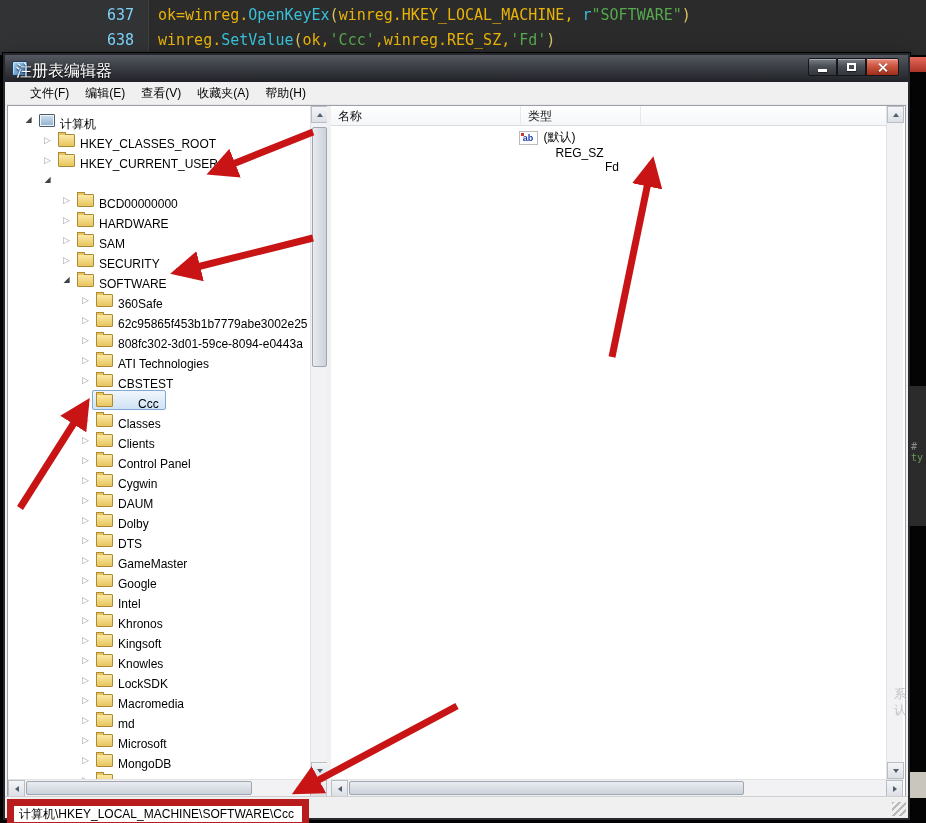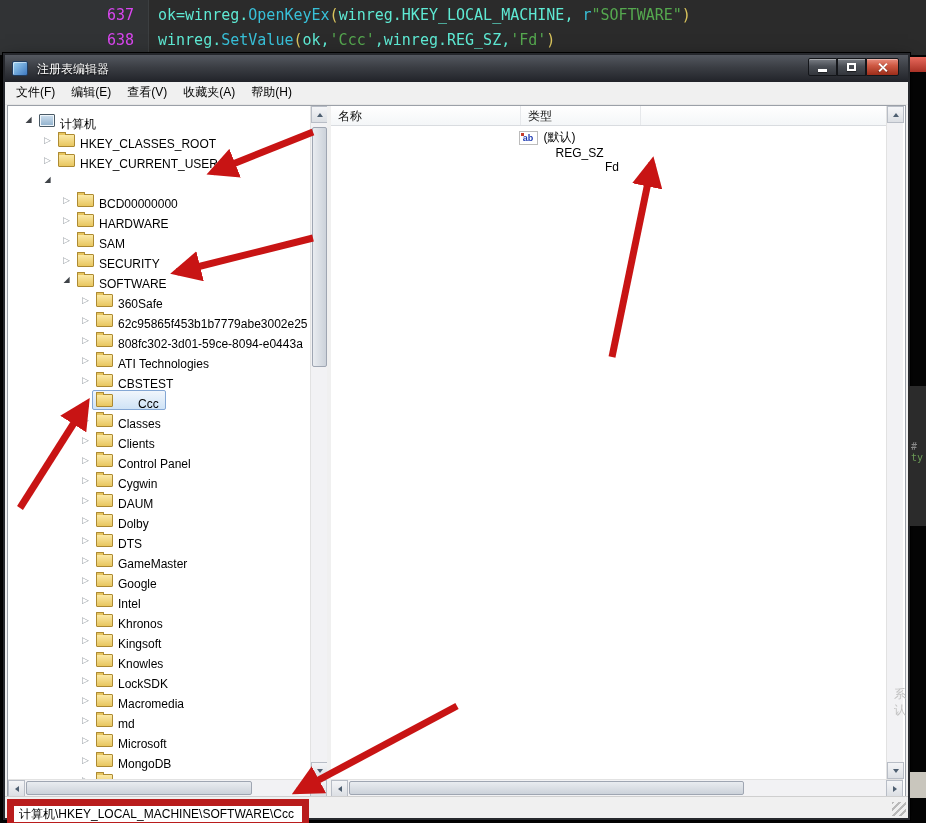--- a/index.html
+++ b/index.html
@@ -4,45 +4,45 @@
 <style>
   html,body{margin:0;padding:0;}
   body{width:926px;height:823px;overflow:hidden;background:#050505;font-family:"Liberation Sans","DejaVu Sans",sans-serif;}
   .stage{position:relative;width:926px;height:823px;}
 
   
   .code-strip{position:absolute;left:0;top:0;width:926px;height:55px;background:#2b2b2b;font-family:"DejaVu Sans Mono",monospace;font-size:15px;overflow:hidden;}
   .code-strip::before{content:"";position:absolute;left:0;top:0;width:148px;height:55px;background:#313335;border-right:1px solid #3c3f41;}
   .code-lines{position:relative;padding-top:3px;}
   .code-line{display:flex;height:25px;line-height:25px;}
-  .ln{width:134px;padding-right:14px;text-align:right;color:#d946ef;flex:0 0 auto;}
+  .ln{width:134px;padding-right:14px;text-align:right;color:#7dd3fc;flex:0 0 auto;}
   .code-text{padding-left:10px;white-space:pre;}
-  .tok-plain{color:#5eead4;}
+  .tok-plain{color:#eab308;}
   .tok-func{color:#38c0d8;}
   .tok-prefix{color:#38c0d8;}
   .tok-paren{color:#d8c35c;}
   .tok-str{color:#55a84f;}
 
   
   .reg-window{position:absolute;left:5px;top:55px;width:903px;height:763px;background:#f0f0f0;box-shadow:0 0 0 2px #26282d,0 0 0 3px #000,0 6px 18px rgba(0,0,0,.7);}
   .titlebar{position:absolute;left:0;top:0;right:0;height:27px;background:linear-gradient(180deg,#545860 0%,#3b3e44 45%,#212329 100%);}
   .app-icon{position:absolute;left:7px;top:6px;width:14px;height:13px;background:linear-gradient(135deg,#9fd4f2,#3e78c0);border:1px solid #203c5e;border-radius:2px;box-shadow:inset 1px 1px 0 rgba(255,255,255,.5);}
-  .title-text{position:absolute;left:32px;top:6px;color:#fff;font-size:12px;text-shadow:0 1px 2px #000;}
+  .title-text{position:absolute;left:11px;top:6px;color:#fff;font-size:16px;text-shadow:0 1px 2px #000;}
   .win-controls{position:absolute;right:9px;top:3px;display:flex;}
   .wbtn{width:29px;height:18px;border:1px solid #14161a;display:flex;align-items:center;justify-content:center;background:linear-gradient(180deg,#7a7e85,#4a4e55 45%,#33363c);box-shadow:inset 0 1px 0 rgba(255,255,255,.35);box-sizing:border-box;}
   .wbtn.min{border-radius:2px 0 0 2px;}
   .wbtn.close{width:33px;background:linear-gradient(180deg,#e98e7f,#cf5a44 40%,#9c2d1a);border-radius:0 2px 2px 0;}
   .g-min{width:9px;height:3px;background:#fff;margin-top:7px;box-shadow:0 1px 1px rgba(0,0,0,.5);}
   .g-max{width:9px;height:8px;border:2px solid #fff;box-sizing:border-box;box-shadow:0 1px 1px rgba(0,0,0,.5);}
   .g-close{position:relative;width:10px;height:10px;}
   .g-close::before,.g-close::after{content:"";position:absolute;left:4px;top:0;width:2px;height:11px;background:#fff;box-shadow:0 1px 1px rgba(0,0,0,.4);}
   .g-close::before{transform:rotate(45deg);}
   .g-close::after{transform:rotate(-45deg);}
 
-  .menubar{position:absolute;left:0;top:27px;right:0;height:22px;background:#f0f0f0;display:flex;align-items:flex-end;font-size:12px;color:#000;padding-left:3px;border-bottom:1px solid #e6e6e6;}
+  .menubar{position:absolute;left:0;top:27px;right:0;height:22px;background:#f0f0f0;display:flex;align-items:center;font-size:12px;color:#000;padding-left:17px;border-bottom:1px solid #e6e6e6;}
   .menu-item{padding:3px 8px;}
 
   .content{position:absolute;left:2px;top:50px;width:897px;height:690px;background:#fff;border:1px solid #9ba0a8;box-sizing:content-box;}
 
   
   .tree-pane{position:absolute;left:0;top:0;width:302px;height:673px;overflow:hidden;background:#fff;padding-top:4px;box-sizing:border-box;}
   .tree-row{height:20px;display:flex;align-items:center;white-space:nowrap;font-size:12px;color:#000;}
   .exp{width:13px;flex:0 0 auto;text-align:center;font-size:9px;color:#9aa0a6;line-height:10px;}
   .exp.expanded{color:#3f4348;font-size:8px;}
   .rowbox{display:flex;align-items:center;height:18px;padding:0 4px 0 1px;border:1px solid transparent;border-radius:2px;}

